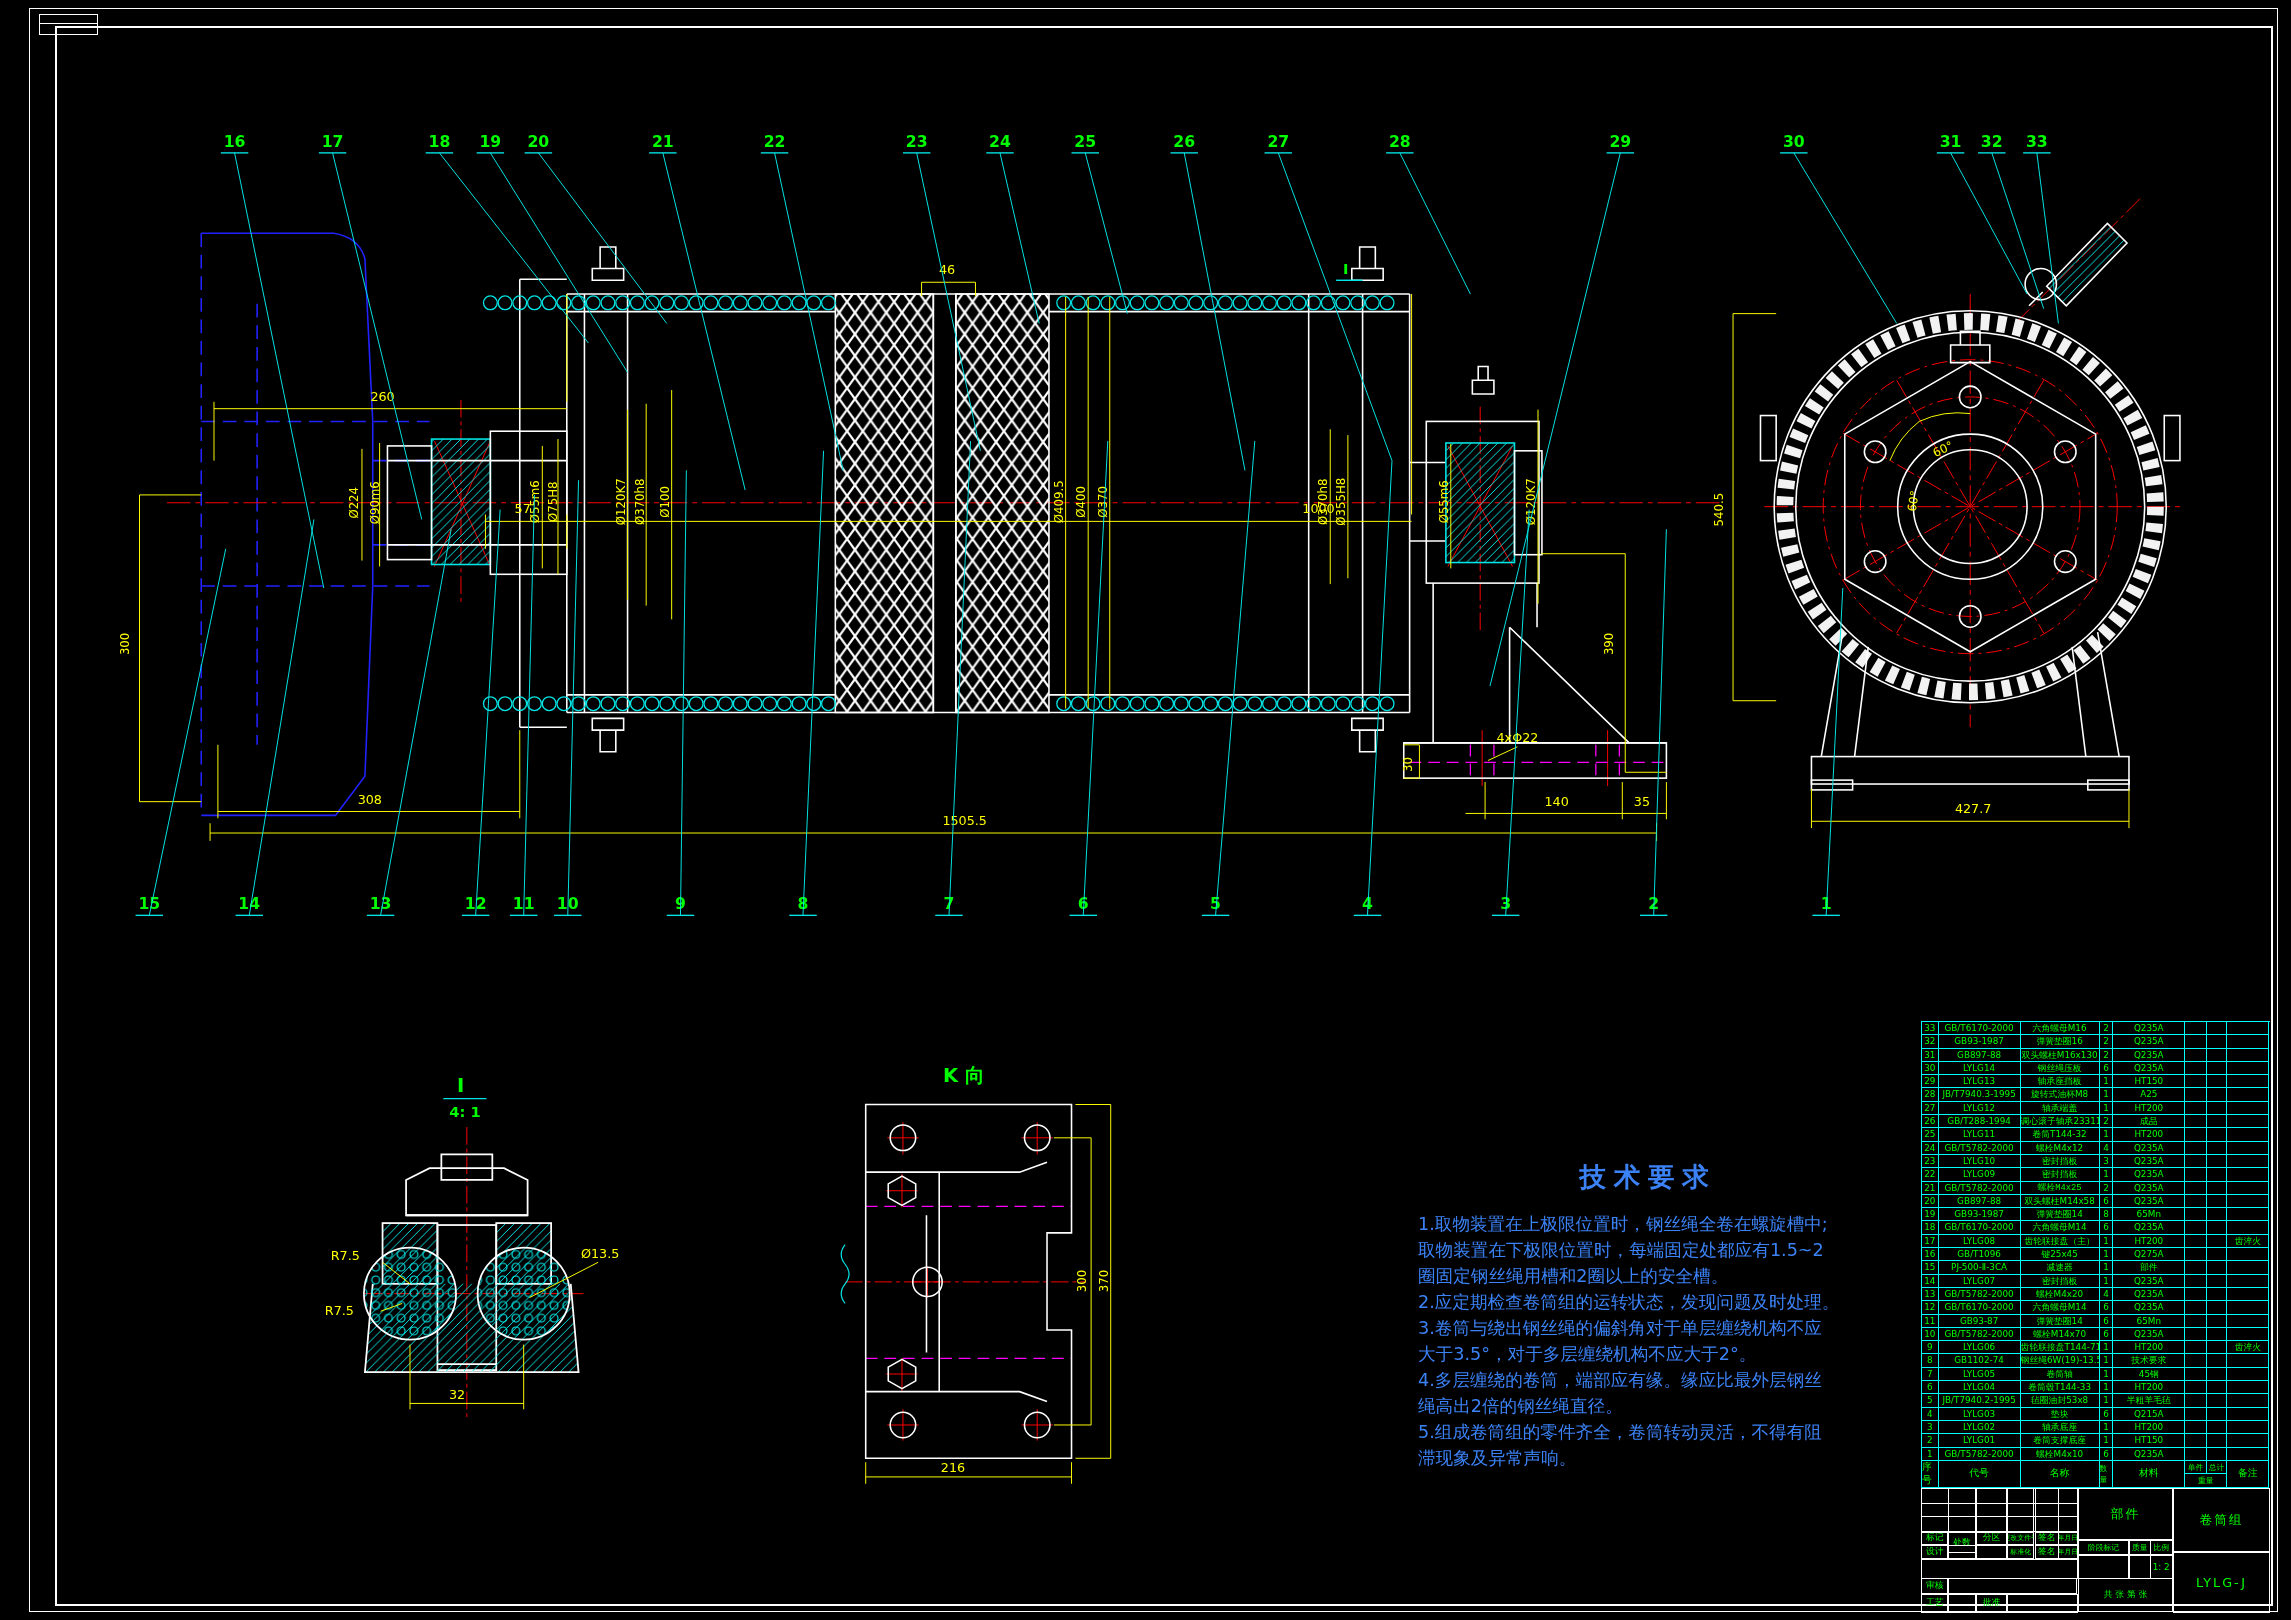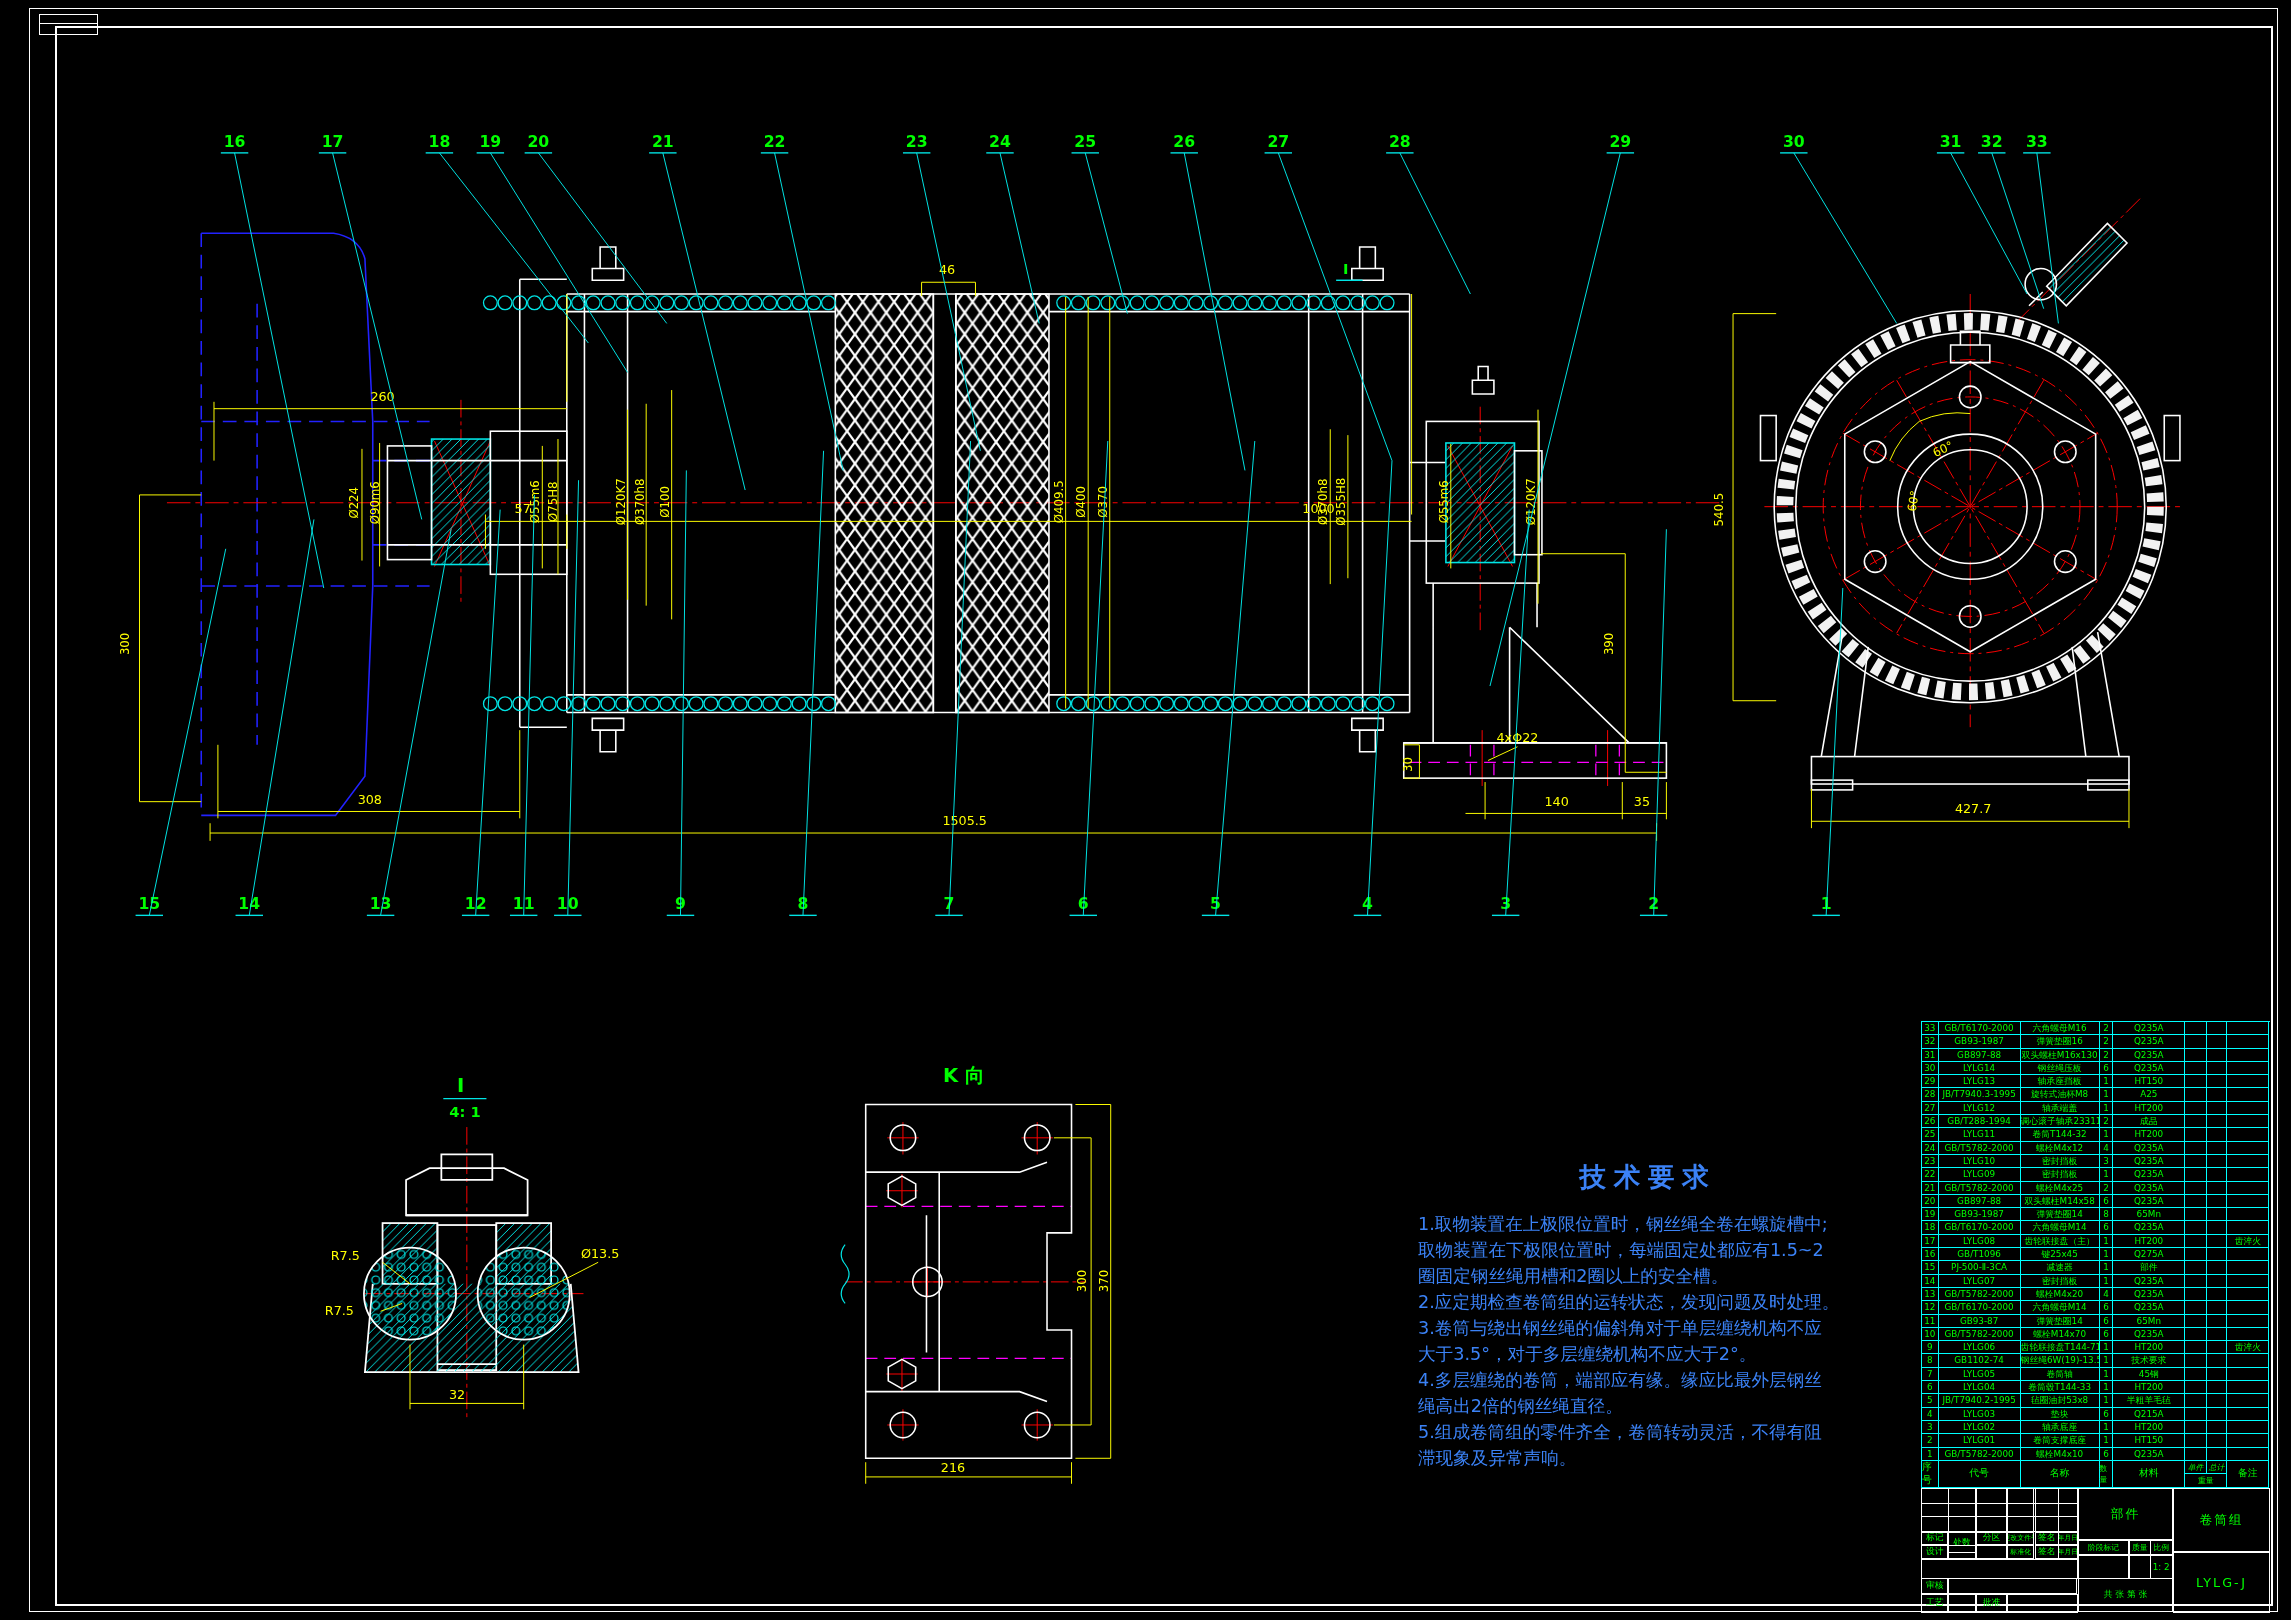--- a/index.html
+++ b/index.html
@@ -654,21 +654,21 @@
         <div class="bomcell" style="width: 79px;">密封挡板</div>
         <div class="bomcell" style="width: 13.7px;">1</div>
         <div class="bomcell" style="width: 72px;">Q235A</div>
         <div class="bomcell" style="width: 21.6px;"></div>
         <div class="bomcell" style="width: 20.6px;"></div>
         <div class="bomcell" style="width: 42px;"></div>
       </div>
       <div class="bomrow">
         <div class="bomcell" style="width: 17.6px;">21</div>
         <div class="bomcell" style="width: 82px;">GB/T5782-2000</div>
-        <div class="bomcell" style="width: 79px;">螺栓M4x25</div>
+        <div class="bomcell" style="width: 79px; font-family: Liberation Mono, monospace;">螺栓M4x25</div>
         <div class="bomcell" style="width: 13.7px;">2</div>
         <div class="bomcell" style="width: 72px;">Q235A</div>
         <div class="bomcell" style="width: 21.6px;"></div>
         <div class="bomcell" style="width: 20.6px;"></div>
         <div class="bomcell" style="width: 42px;"></div>
       </div>
       <div class="bomrow">
         <div class="bomcell" style="width: 17.6px;">20</div>
         <div class="bomcell" style="width: 82px;">GB897-88</div>
         <div class="bomcell" style="width: 79px;">双头螺柱M14x58</div>
@@ -868,21 +868,21 @@
         <div class="bomcell" style="width: 20.6px;"></div>
         <div class="bomcell" style="width: 42px;"></div>
       </div>
       <div id="bomhead">
         <div class="bomh" style="width: 17.6px; border-left: 1px solid rgb(0, 255, 255);">序号</div>
         <div class="bomh" style="width: 82px;">代号</div>
         <div class="bomh" style="width: 79px;">名称</div>
         <div class="bomh" style="width: 13.7px; font-size: 7.8px;">数量</div>
         <div class="bomh" style="width: 72px;">材料</div>
         <div style="width: 42px;">
-          <div style="display: flex; height: 13.7px; font-style: italic;">
+          <div style="display: flex; height: 13.7px;">
             <div class="bomh" style="width: 21.6px; font-size: 7.8px;">单件</div>
             <div class="bomh" style="width: 20.6px; font-size: 7.8px;">总计</div>
           </div>
           <div class="bomh" style="width: 42px; height: 13.7px; font-size: 7.8px;">重量</div>
         </div>
         <div class="bomh" style="width: 42px;">备注</div>
       </div>
     </div>
 
   

